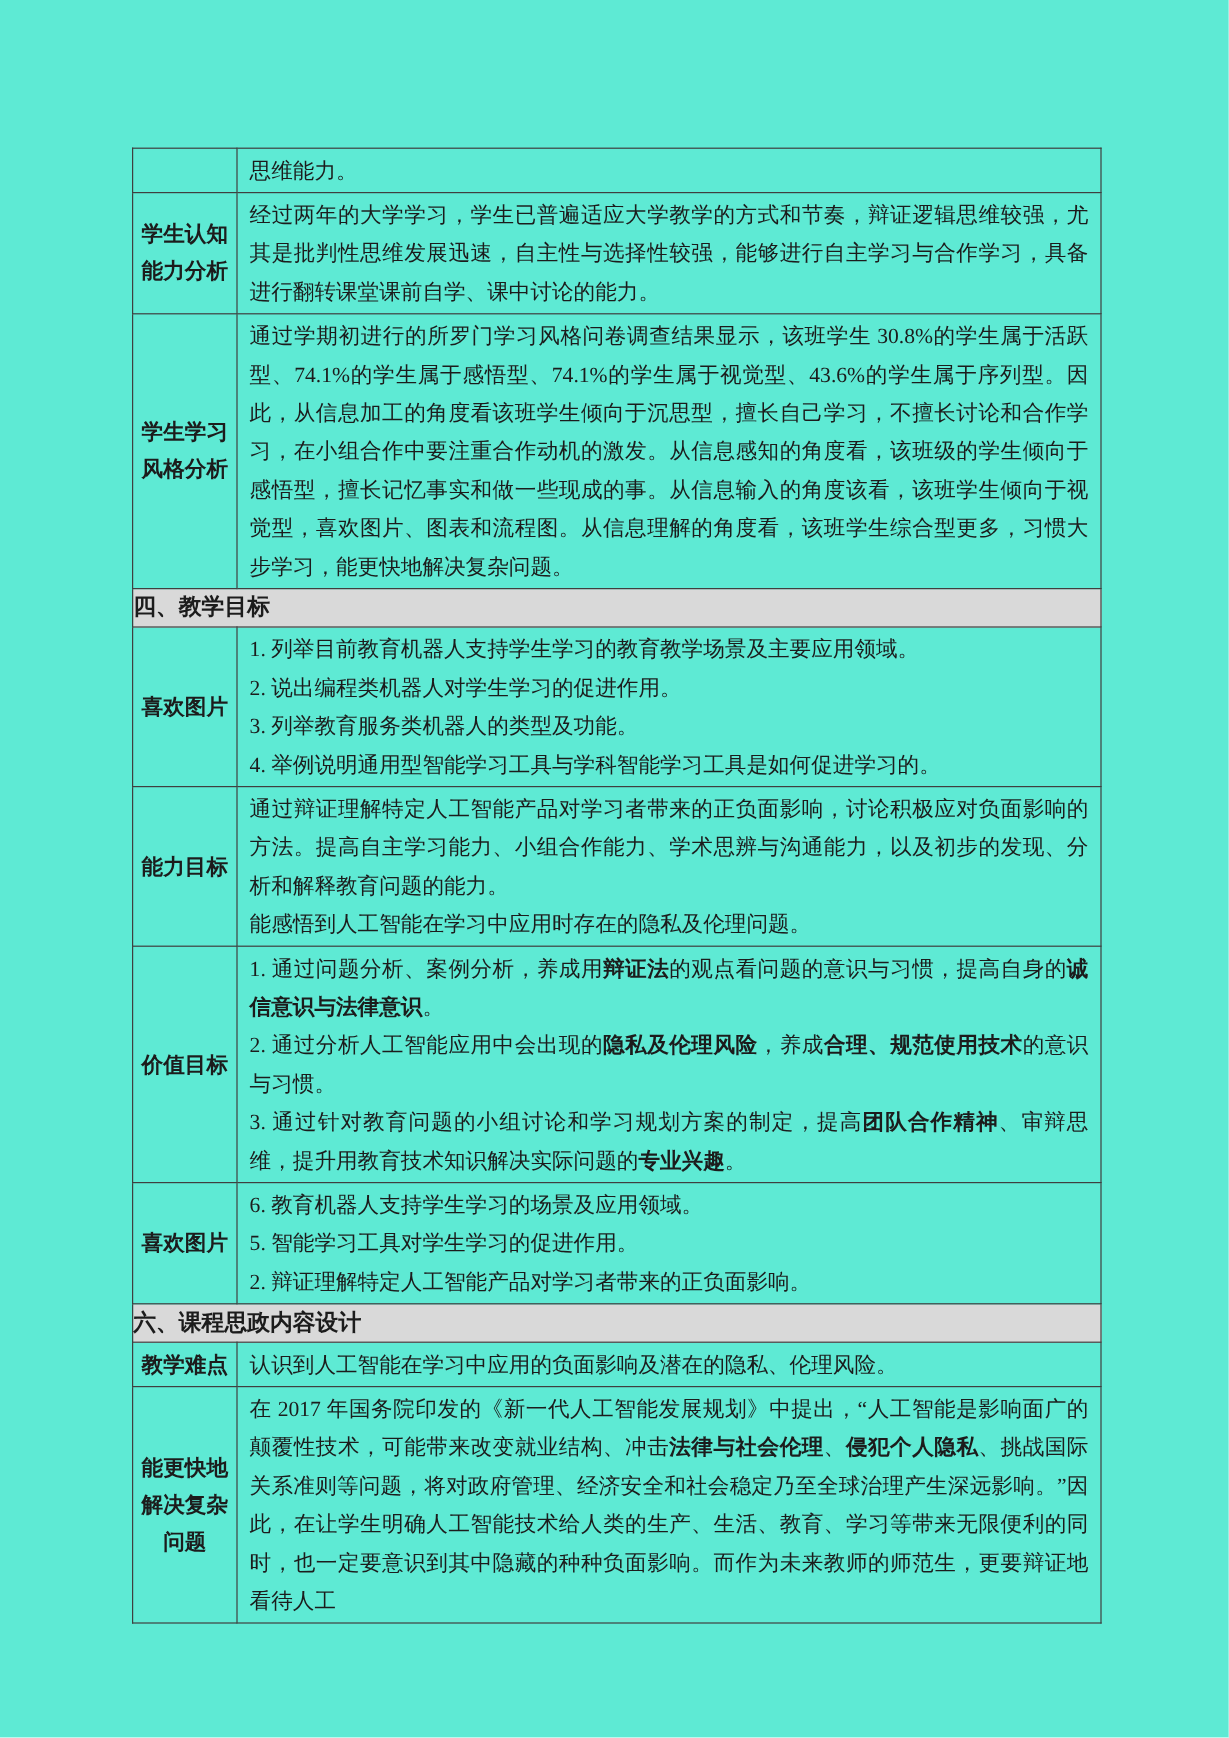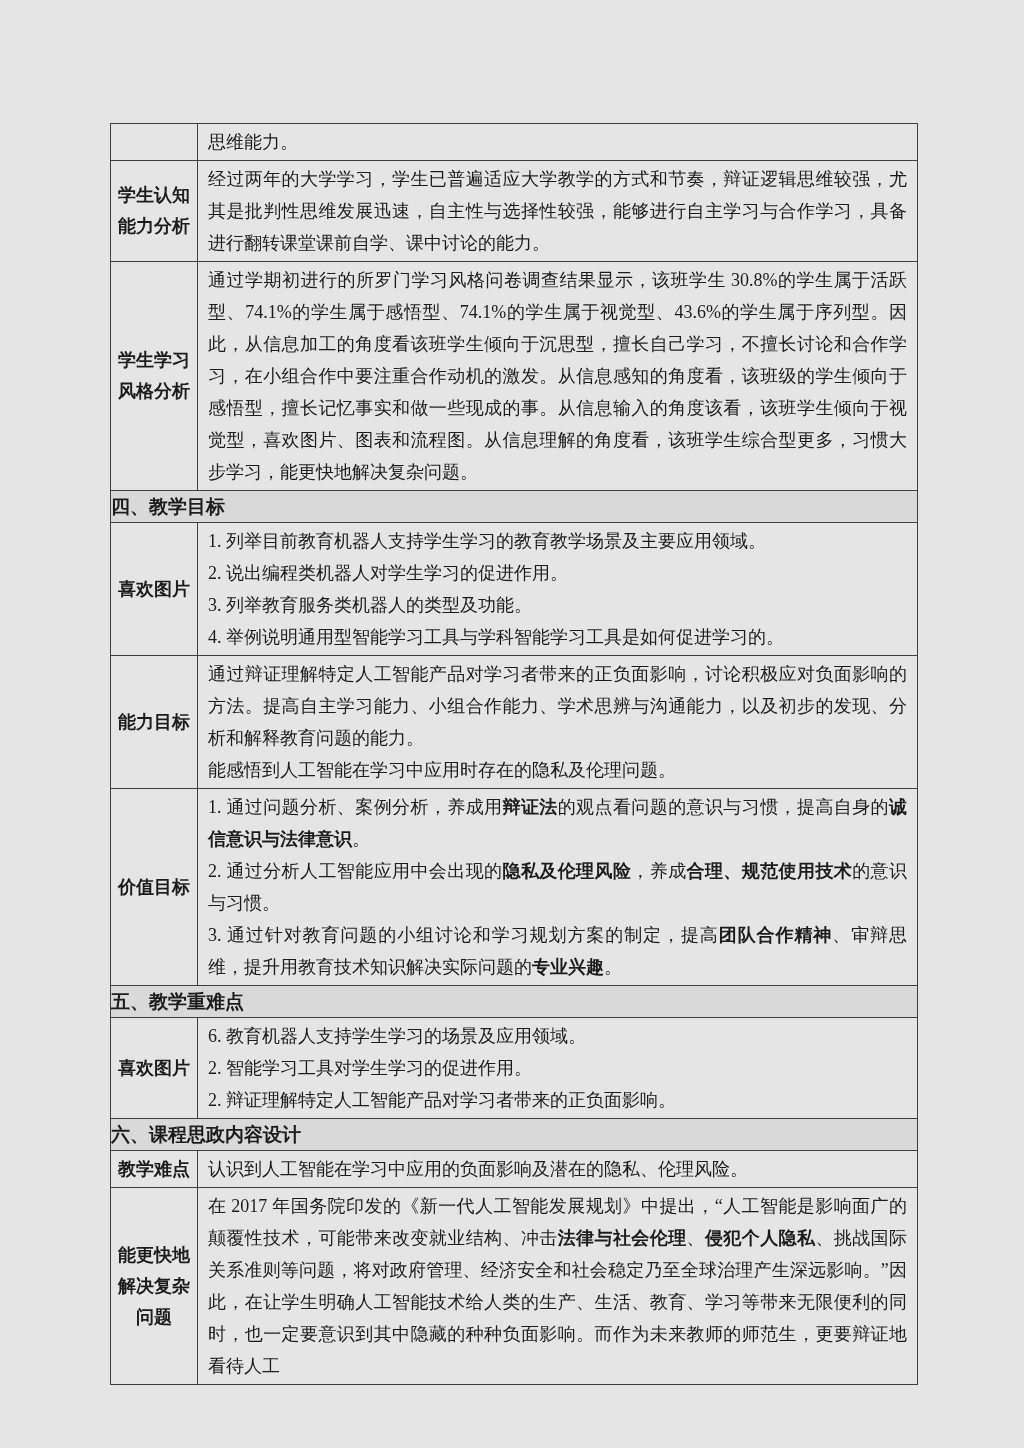--- a/index.html
+++ b/index.html
@@ -11,21 +11,21 @@
     width: 1024px;
     height: 1448px;
     font-family: "Liberation Serif", "DejaVu Serif", serif;
     color: var(--text-color, #1c1c1c);
   }
   .page {
     position: relative;
     width: 1024px;
     height: 1448px;
     overflow: hidden;
-    background: #e5e5e5;
+    background: #5eead4;
   }
   table.doc-table {
     position: absolute;
     left: 110px;
     top: 123px;
     width: 807px;
     border-collapse: collapse;
     table-layout: fixed;
   }
   table.doc-table td {
@@ -107,27 +107,24 @@
         </tr>
         <tr>
           <td class="label-cell">价值目标</td>
           <td class="content-cell">
             <p class="para">1. 通过问题分析、案例分析，养成用<b>辩证法</b>的观点看问题的意识与习惯，提高自身的<b>诚信意识与法律意识</b>。</p>
             <p class="para">2. 通过分析人工智能应用中会出现的<b>隐私及伦理风险</b>，养成<b>合理、规范使用技术</b>的意识与习惯。</p>
             <p class="para">3. 通过针对教育问题的小组讨论和学习规划方案的制定，提高<b>团队合作精神</b>、审辩思维，提升用教育技术知识解决实际问题的<b>专业兴趣</b>。</p>
           </td>
         </tr>
         <tr>
-          <td colspan="2" class="section-cell">五、教学重难点</td>
-        </tr>
-        <tr>
           <td class="label-cell">喜欢图片</td>
           <td class="content-cell">
             <p class="para">6. 教育机器人支持学生学习的场景及应用领域。</p>
-            <p class="para">2. 智能学习工具对学生学习的促进作用。</p>
+            <p class="para">5. 智能学习工具对学生学习的促进作用。</p>
             <p class="para">2. 辩证理解特定人工智能产品对学习者带来的正负面影响。</p>
           </td>
         </tr>
         <tr>
           <td colspan="2" class="section-cell">六、课程思政内容设计</td>
         </tr>
         <tr>
           <td class="label-cell">教学难点</td>
           <td class="content-cell">
             <p class="para">认识到人工智能在学习中应用的负面影响及潜在的隐私、伦理风险。</p>

